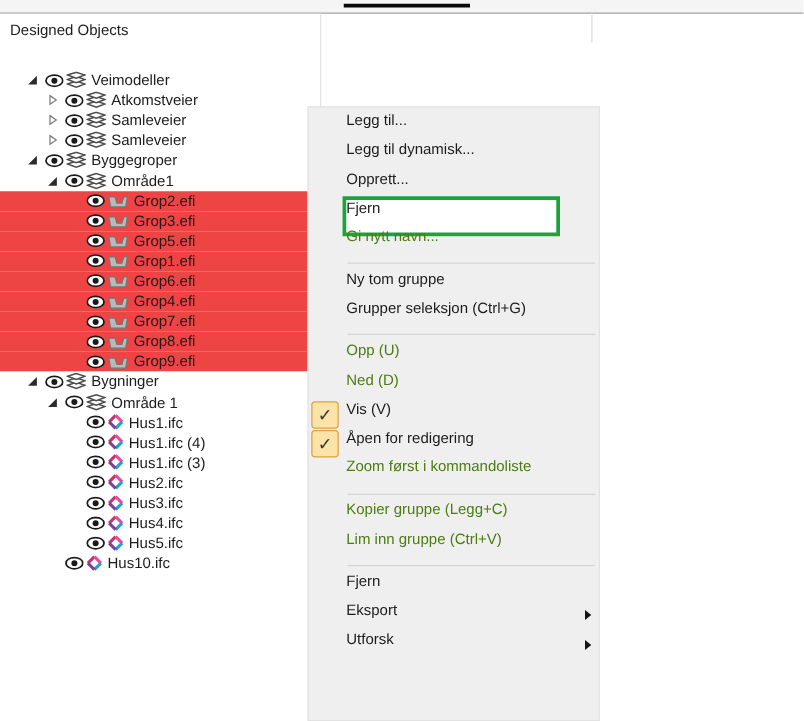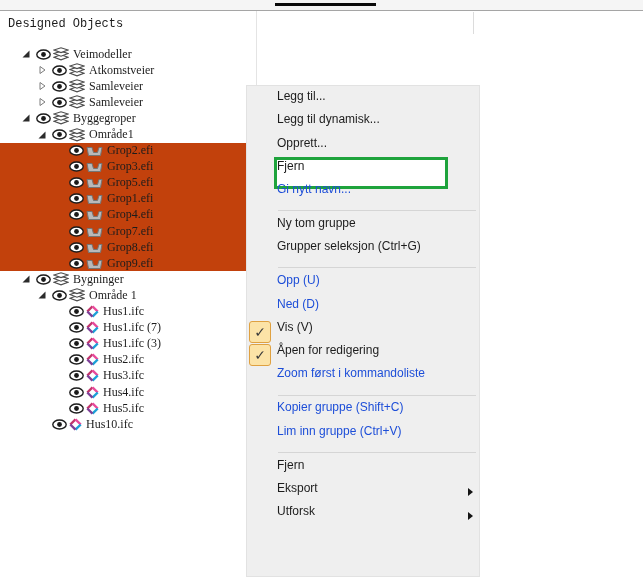--- a/index.html
+++ b/index.html
@@ -6,37 +6,37 @@
   .screen{position:relative;width:643px;height:577px;background:#ffffff;overflow:hidden;
           font-family:"Liberation Sans",sans-serif;font-size:12px;color:#1c1c1c;}
 
   
   .topbar{position:absolute;left:0;top:0;width:643px;height:10px;background:#f5f5f5;border-bottom:1px solid #a5a5a5;}
   .drag-handle{position:absolute;left:275px;top:3px;width:101px;height:3px;background:#0a0a0a;}
   .tick{position:absolute;left:473px;top:12px;width:1px;height:22px;background:#dcdcdc;}
 
   
   .tree-panel{position:absolute;left:0;top:11px;width:256px;height:566px;background:#fff;border-right:1px solid #e4e4e4;}
-  .panel-title{position:absolute;left:8px;top:6px;white-space:nowrap;font-family:Liberation Mono, monospace;}
-  .tree{position:absolute;left:0;top:35px;width:248px;font-family:Liberation Serif, serif;}
+  .panel-title{position:absolute;left:8px;top:6px;white-space:nowrap;}
+  .tree{position:absolute;left:0;top:45px;width:248px;}
   .trow{display:flex;align-items:center;height:16.1px;white-space:nowrap;}
-  .trow.sel{background:#c2410c;}
+  .trow.sel{background:#ef4444;}
   .tri{flex:0 0 15px;display:flex;align-items:center;}
   .icon{flex:0 0 auto;display:flex;align-items:center;margin-right:2px;}
   .lbl{margin-left:2px;}
   .lvl1{padding-left:21px;}
   .lvl2{padding-left:37px;}
   .lvl3{padding-left:69px;}
 
   
   .menu{position:absolute;left:246px;top:85px;width:232px;height:487px;background:#efefef;
         border:1px solid #e2e2e2;padding-top:3px;overflow:hidden;}
   .mitem{position:relative;z-index:1;height:23.3px;display:flex;
          padding-left:30px;color:#1c1c1c;white-space:nowrap;}
-  .mitem.disabled{color:#1d4ed8;}
+  .mitem.disabled{color:#4d7c0f;}
   .msep{height:1px;background:#d5d5d5;margin:4.8px 3px 4.8px 31px;}
   .check{position:absolute;left:2px;top:1px;width:20px;height:20px;background:#fce3a7;
          border:1px solid #dfa141;border-radius:3px;display:flex;align-items:center;
          justify-content:center;font-size:14px;line-height:14px;color:#3a3a3a;}
   .subarrow{position:absolute;right:6px;top:50%;margin-top:-4px;width:0;height:0;
             border-left:5px solid #141414;border-top:4px solid transparent;border-bottom:4px solid transparent;}
   .greenbox{position:absolute;left:27px;top:71px;width:168px;height:26px;
             border:3px solid #1ea33c;background:#ffffff;z-index:0;}
 </style>
 </head>
@@ -250,20 +250,34 @@
             <svg width="15" height="11" viewBox="0 0 15 11">
               <ellipse cx="7.5" cy="5.5" rx="6.7" ry="4.5" fill="#fff" stroke="#1a1a1a" stroke-width="1.4"></ellipse>
               <circle cx="7.5" cy="5.5" r="2.4" fill="#1a1a1a"></circle>
             </svg>
           </span>
           <span class="icon">
             <svg width="17" height="13" viewBox="0 0 17 13">
               <polygon points="1,3.5 6,3.5 7.5,8.5 11.5,8.5 13,3.5 16,3.5 14.5,11.5 2.5,11.5" fill="#b9b9b9" stroke="#757575" stroke-width="1"></polygon>
             </svg>
           </span>
+          <span class="lbl">Grop6.efi</span>
+        </div>
+        <div class="trow lvl3 sel">
+          <span class="icon">
+            <svg width="15" height="11" viewBox="0 0 15 11">
+              <ellipse cx="7.5" cy="5.5" rx="6.7" ry="4.5" fill="#fff" stroke="#1a1a1a" stroke-width="1.4"></ellipse>
+              <circle cx="7.5" cy="5.5" r="2.4" fill="#1a1a1a"></circle>
+            </svg>
+          </span>
+          <span class="icon">
+            <svg width="17" height="13" viewBox="0 0 17 13">
+              <polygon points="1,3.5 6,3.5 7.5,8.5 11.5,8.5 13,3.5 16,3.5 14.5,11.5 2.5,11.5" fill="#b9b9b9" stroke="#757575" stroke-width="1"></polygon>
+            </svg>
+          </span>
           <span class="lbl">Grop4.efi</span>
         </div>
         <div class="trow lvl3 sel">
           <span class="icon">
             <svg width="15" height="11" viewBox="0 0 15 11">
               <ellipse cx="7.5" cy="5.5" rx="6.7" ry="4.5" fill="#fff" stroke="#1a1a1a" stroke-width="1.4"></ellipse>
               <circle cx="7.5" cy="5.5" r="2.4" fill="#1a1a1a"></circle>
             </svg>
           </span>
           <span class="icon">
@@ -378,21 +392,21 @@
             <svg width="13" height="13" viewBox="0 0 13 13">
               <g fill="none" stroke-width="2.4">
                 <path d="M6.5,1.3 L1.3,6.5" stroke="#c2356b"></path>
                 <path d="M6.5,1.3 L11.7,6.5" stroke="#e84a9b"></path>
                 <path d="M11.7,6.5 L6.5,11.7" stroke="#1ba0d8"></path>
                 <path d="M1.3,6.5 L6.5,11.7" stroke="#7d3f98"></path>
               </g>
               <rect x="4.8" y="4.8" width="3.4" height="3.4" fill="#fff" transform="rotate(45 6.5 6.5)"></rect>
             </svg>
           </span>
-          <span class="lbl">Hus1.ifc (7)</span>
+          <span class="lbl">Hus1.ifc (4)</span>
         </div>
         <div class="trow lvl3">
           <span class="icon">
             <svg width="15" height="11" viewBox="0 0 15 11">
               <ellipse cx="7.5" cy="5.5" rx="6.7" ry="4.5" fill="#fff" stroke="#1a1a1a" stroke-width="1.4"></ellipse>
               <circle cx="7.5" cy="5.5" r="2.4" fill="#1a1a1a"></circle>
             </svg>
           </span>
           <span class="icon">
             <svg width="13" height="13" viewBox="0 0 13 13">
@@ -548,21 +562,21 @@
       </div>
       <div class="mitem">
         <span class="check">✓</span>
         <span>Åpen for redigering</span>
       </div>
       <div class="mitem disabled">
         <span>Zoom først i kommandoliste</span>
       </div>
       <div class="msep"></div>
       <div class="mitem disabled">
-        <span>Kopier gruppe (Shift+C)</span>
+        <span>Kopier gruppe (Legg+C)</span>
       </div>
       <div class="mitem disabled">
         <span>Lim inn gruppe (Ctrl+V)</span>
       </div>
       <div class="msep"></div>
       <div class="mitem">
         <span>Fjern</span>
       </div>
       <div class="mitem">
         <span>Eksport</span>

